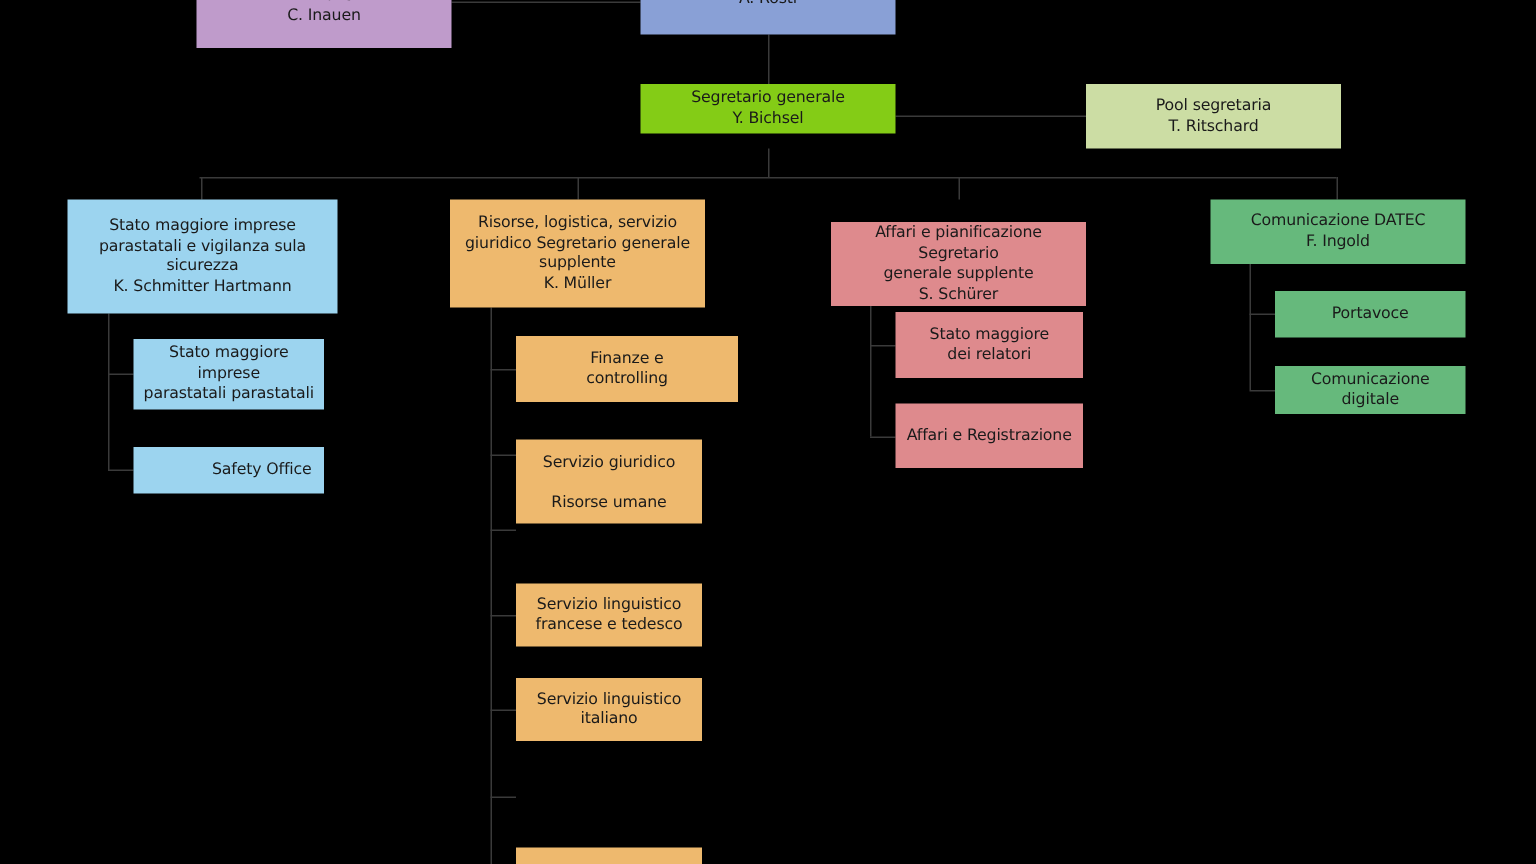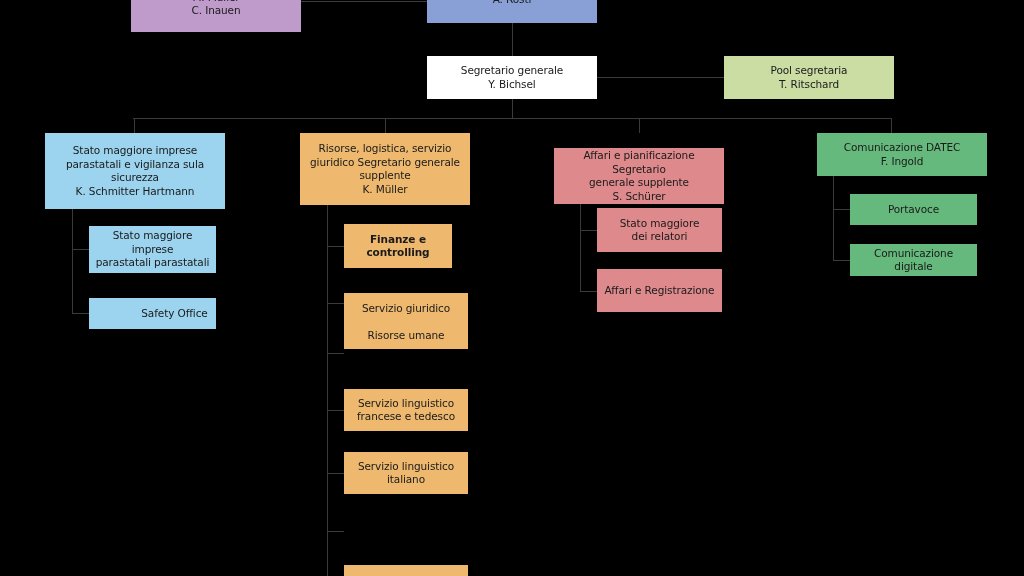--- a/index.html
+++ b/index.html
@@ -61,46 +61,46 @@
     <div class="connector conn-h" style="left: 327px; top: 531px; width: 17px; background: rgb(58, 58, 58);"></div>
     <div class="connector conn-v" style="left: 580px; top: 189px; height: 102px; background: rgb(58, 58, 58);"></div>
     <div class="connector conn-h" style="left: 580px; top: 230px; width: 17px; background: rgb(58, 58, 58);"></div>
     <div class="connector conn-h" style="left: 580px; top: 291px; width: 17px; background: rgb(58, 58, 58);"></div>
     <div class="connector conn-v" style="left: 833px; top: 176px; height: 84px; background: rgb(58, 58, 58);"></div>
     <div class="connector conn-h" style="left: 833px; top: 209px; width: 17px; background: rgb(58, 58, 58);"></div>
     <div class="connector conn-h" style="left: 833px; top: 260px; width: 17px; background: rgb(58, 58, 58);"></div>
     <div class="node" style="left: 131px; top: -24px; width: 170px; height: 56px; background: rgb(191, 155, 203); color: rgb(26, 26, 26);">M. Müller
 C. Inauen</div>
     <div class="node" style="left: 427px; top: -24px; width: 170px; height: 47px; background: rgb(137, 160, 214); color: rgb(26, 26, 26);">A. Rösti</div>
-    <div class="node" style="left: 427px; top: 56px; width: 170px; height: 43px; background: #ffffff; color: rgb(26, 26, 26);">Segretario generale
+    <div class="node" style="left: 427px; top: 56px; width: 170px; height: 33px; background: #84cc16; color: rgb(26, 26, 26);">Segretario generale
 Y. Bichsel</div>
     <div class="node" style="left: 724px; top: 56px; width: 170px; height: 43px; background: rgb(204, 221, 164); color: rgb(26, 26, 26);">Pool segretaria
 T. Ritschard</div>
     <div class="node" style="left: 45px; top: 133px; width: 180px; height: 76px; background: rgb(156, 212, 239); color: rgb(26, 26, 26);">Stato maggiore imprese
 parastatali e vigilanza sula sicurezza
 K. Schmitter Hartmann</div>
     <div class="node" style="left: 89px; top: 226px; width: 127px; height: 47px; background: rgb(156, 212, 239); color: rgb(26, 26, 26);">Stato maggiore imprese
 parastatali parastatali</div>
     <div class="node" style="left: 89px; top: 298px; width: 127px; height: 31px; background: rgb(156, 212, 239); color: rgb(26, 26, 26); padding-left: 48px;">Safety Office</div>
     <div class="node" style="left: 300px; top: 133px; width: 170px; height: 72px; background: rgb(238, 185, 110); color: rgb(26, 26, 26);">Risorse, logistica, servizio
 giuridico Segretario generale
 supplente
 K. Müller</div>
-    <div class="node" style="left: 344px; top: 224px; width: 108px; height: 44px; background: rgb(238, 185, 110); color: rgb(26, 26, 26); font-weight: bold;">Finanze e
+    <div class="node" style="left: 344px; top: 224px; width: 148px; height: 44px; background: rgb(238, 185, 110); color: rgb(26, 26, 26);">Finanze e
 controlling</div>
     <div class="node" style="left: 344px; top: 293px; width: 124px; height: 32px; background: rgb(238, 185, 110); color: rgb(26, 26, 26);">Servizio giuridico</div>
     <div class="node" style="left: 344px; top: 322px; width: 124px; height: 27px; background: rgb(238, 185, 110); color: rgb(26, 26, 26);">Risorse umane</div>
     <div class="node" style="left: 344px; top: 389px; width: 124px; height: 42px; background: rgb(238, 185, 110); color: rgb(26, 26, 26);">Servizio linguistico
 francese e tedesco</div>
     <div class="node" style="left: 344px; top: 452px; width: 124px; height: 42px; background: rgb(238, 185, 110); color: rgb(26, 26, 26);">Servizio linguistico
 italiano</div>
     <div class="node" style="left: 344px; top: 565px; width: 124px; height: 32px; background: rgb(238, 185, 110); color: rgb(26, 26, 26);"></div>
     <div class="node" style="left: 554px; top: 133px; width: 170px; height: 56px; background: rgb(222, 138, 141); color: rgb(26, 26, 26); margin-top: 15px;">Affari e pianificazione Segretario
 generale supplente
 S. Schürer</div>
     <div class="node" style="left: 597px; top: 208px; width: 125px; height: 44px; background: rgb(222, 138, 141); color: rgb(26, 26, 26);">Stato maggiore
 dei relatori</div>
     <div class="node" style="left: 597px; top: 269px; width: 125px; height: 43px; background: rgb(222, 138, 141); color: rgb(26, 26, 26);">Affari e Registrazione</div>
-    <div class="node" style="left: 807px; top: 133px; width: 170px; height: 43px; background: rgb(102, 185, 124); color: rgb(26, 26, 26); margin-left: 10px;">Comunicazione DATEC
+    <div class="node" style="left: 807px; top: 133px; width: 170px; height: 43px; background: rgb(102, 185, 124); color: rgb(26, 26, 26);">Comunicazione DATEC
 F. Ingold</div>
     <div class="node" style="left: 850px; top: 194px; width: 127px; height: 31px; background: rgb(102, 185, 124); color: rgb(26, 26, 26); text-align: center;">Portavoce</div>
     <div class="node" style="left: 850px; top: 244px; width: 127px; height: 32px; background: rgb(102, 185, 124); color: rgb(26, 26, 26);">Comunicazione digitale</div>
   </div>
 
 </body></html>

